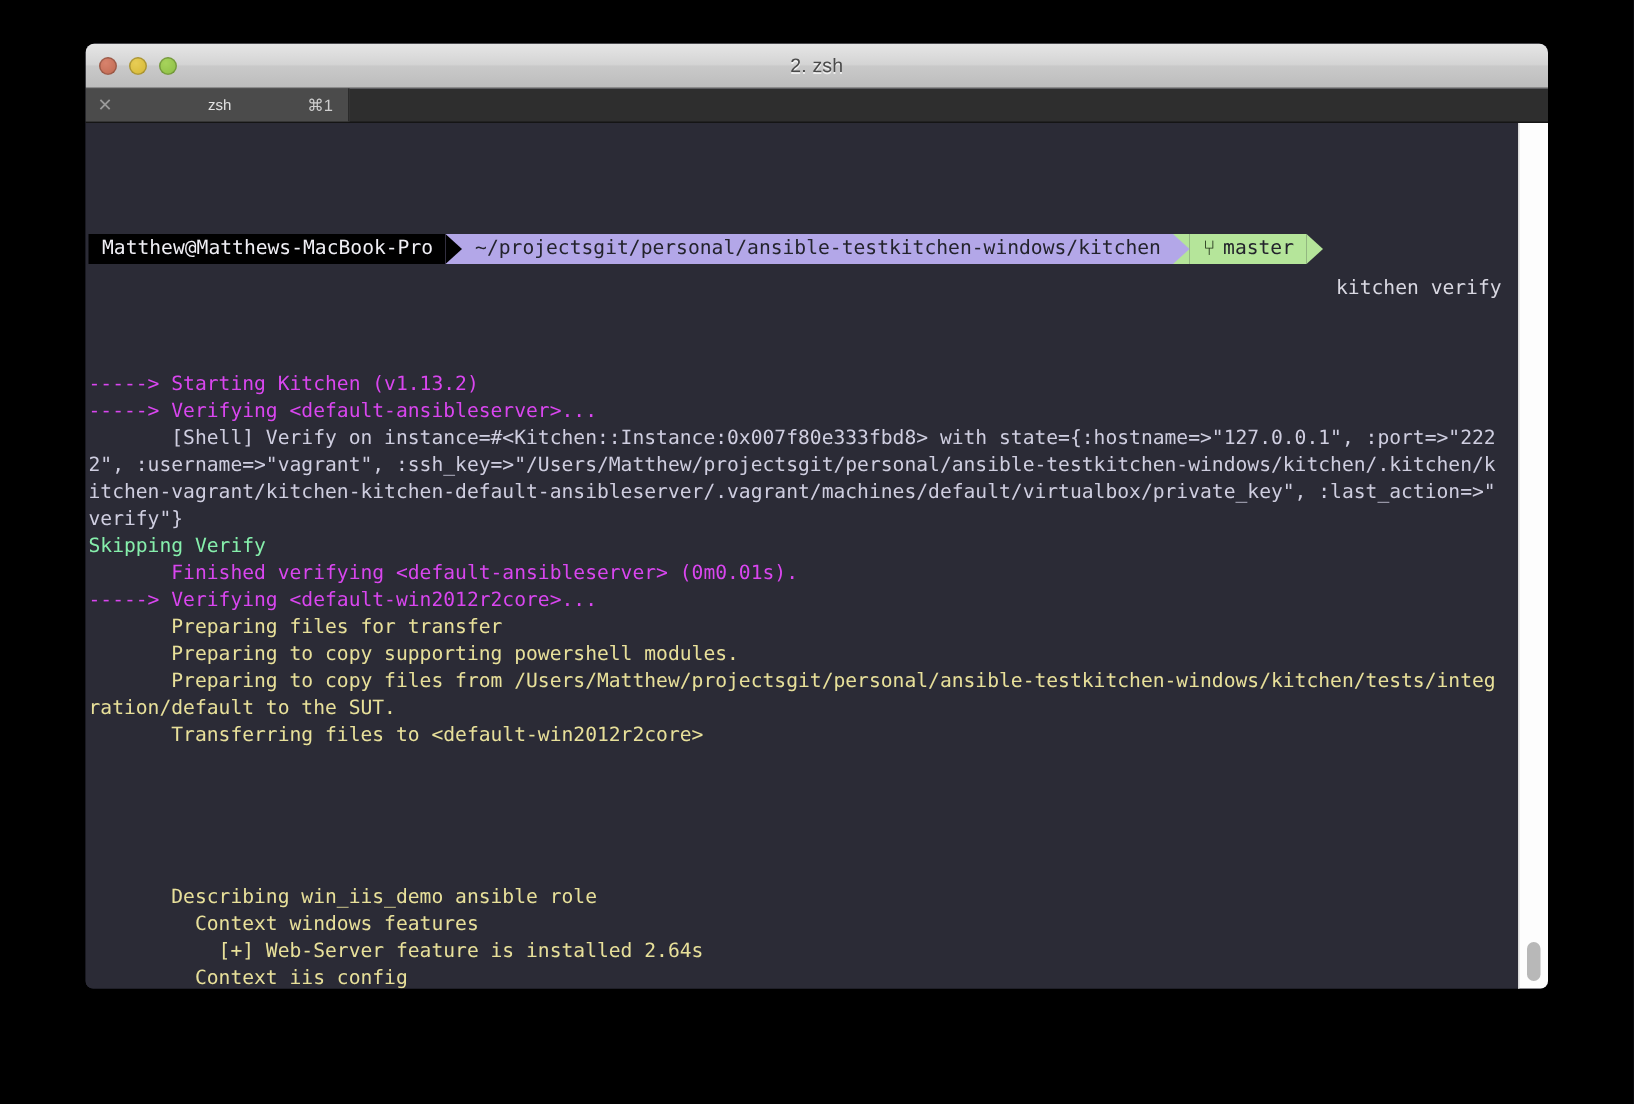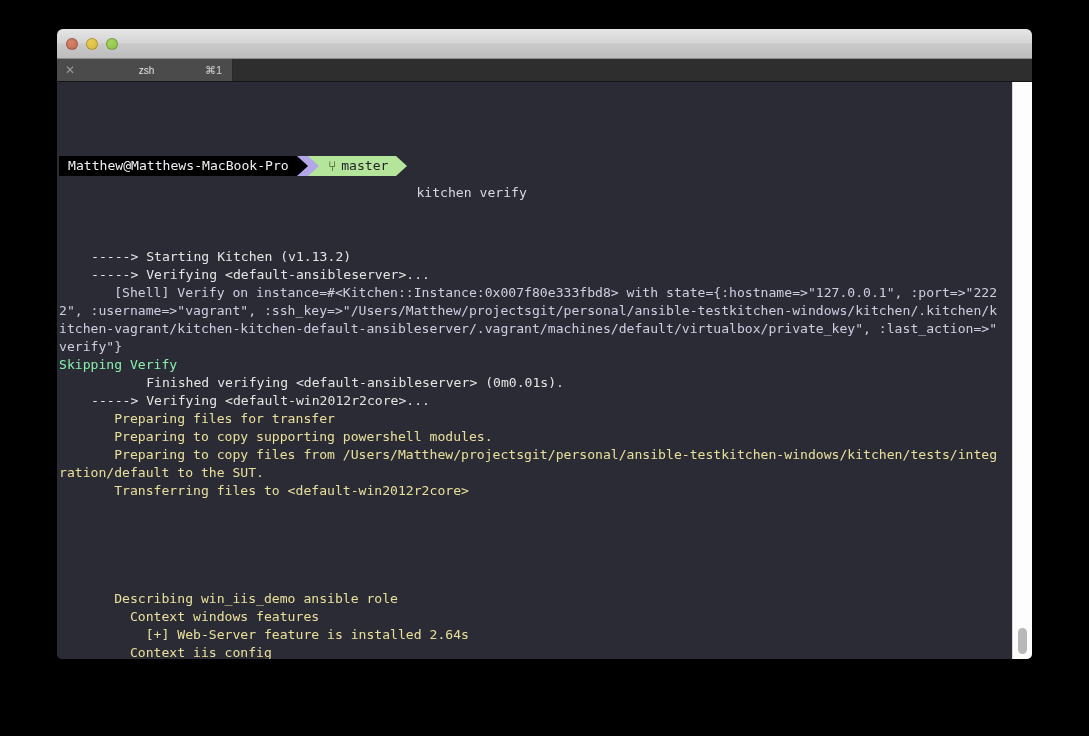--- a/index.html
+++ b/index.html
@@ -122,21 +122,21 @@
     bottom: 0;
     padding: 2px 0 0 2px;
     box-sizing: border-box;
     font-family: "DejaVu Sans Mono", "Liberation Mono", monospace;
     font-size: 13.1px;
     line-height: 18px;
     white-space: pre;
     color: #e0dfe6;
   }
   .line { height: 18px; white-space: pre; }
-  .c-violet  { color: #e5e5e5; margin-left: 32px; }
+  .c-violet  { color: #d946ef; }
   .c-white   { color: #86efac; }
   .c-yellow  { color: #e8e09a; }
   .c-dim     { color: #cfcee0; }
 
   
   .prompt-line {
     height: 20px;
     display: flex;
     align-items: stretch;
     font-size: 13.1px;
@@ -221,38 +221,40 @@
 <body>
 
 <div id="terminal-window">
 
   <div id="title-bar">
     <div class="traffic-lights">
       <div class="tl close"></div>
       <div class="tl min"></div>
       <div class="tl max"></div>
     </div>
+    <div id="window-title">2. zsh</div>
   </div>
 
   <div id="tab-bar">
     <div class="tab">
       <span class="tab-close">✕</span>
       <span class="tab-title">zsh</span>
       <span class="tab-shortcut">⌘1</span>
     </div>
   </div>
 
   <div id="terminal-body">
 
     <div id="screen">
 
       
       <div class="prompt-line">
         <span class="seg seg-host">Matthew@Matthews-MacBook-Pro</span>
         <span class="arrow a-host bg-path"></span>
+        <span class="seg seg-path">~/projectsgit/personal/ansible-testkitchen-windows/kitchen</span>
         <span class="arrow a-path bg-git"></span>
         <span class="seg seg-git"><span class="git-glyph">⑂</span><span>master</span></span>
         <span class="arrow a-git"></span>
         <span class="cmd-text">kitchen verify</span>
       </div>
 
       
       <div id="output"><div class="line c-violet">-----&gt; Starting Kitchen (v1.13.2)</div><div class="line c-violet">-----&gt; Verifying &lt;default-ansibleserver&gt;...</div><div class="line c-dim">       [Shell] Verify on instance=#&lt;Kitchen::Instance:0x007f80e333fbd8&gt; with state={:hostname=&gt;"127.0.0.1", :port=&gt;"222</div><div class="line c-dim">2", :username=&gt;"vagrant", :ssh_key=&gt;"/Users/Matthew/projectsgit/personal/ansible-testkitchen-windows/kitchen/.kitchen/k</div><div class="line c-dim">itchen-vagrant/kitchen-kitchen-default-ansibleserver/.vagrant/machines/default/virtualbox/private_key", :last_action=&gt;"</div><div class="line c-dim">verify"}</div><div class="line c-white">Skipping Verify</div><div class="line c-violet">       Finished verifying &lt;default-ansibleserver&gt; (0m0.01s).</div><div class="line c-violet">-----&gt; Verifying &lt;default-win2012r2core&gt;...</div><div class="line c-yellow">       Preparing files for transfer</div><div class="line c-yellow">       Preparing to copy supporting powershell modules.</div><div class="line c-yellow">       Preparing to copy files from /Users/Matthew/projectsgit/personal/ansible-testkitchen-windows/kitchen/tests/integ</div><div class="line c-yellow">ration/default to the SUT.</div><div class="line c-yellow">       Transferring files to &lt;default-win2012r2core&gt;</div><div class="line c-yellow"></div><div class="line c-yellow"></div><div class="line c-yellow"></div><div class="line c-yellow"></div><div class="line c-yellow"></div><div class="line c-yellow">       Describing win_iis_demo ansible role</div><div class="line c-yellow">         Context windows features</div><div class="line c-yellow">           [+] Web-Server feature is installed 2.64s</div><div class="line c-yellow">         Context iis config</div></div>
 
       

